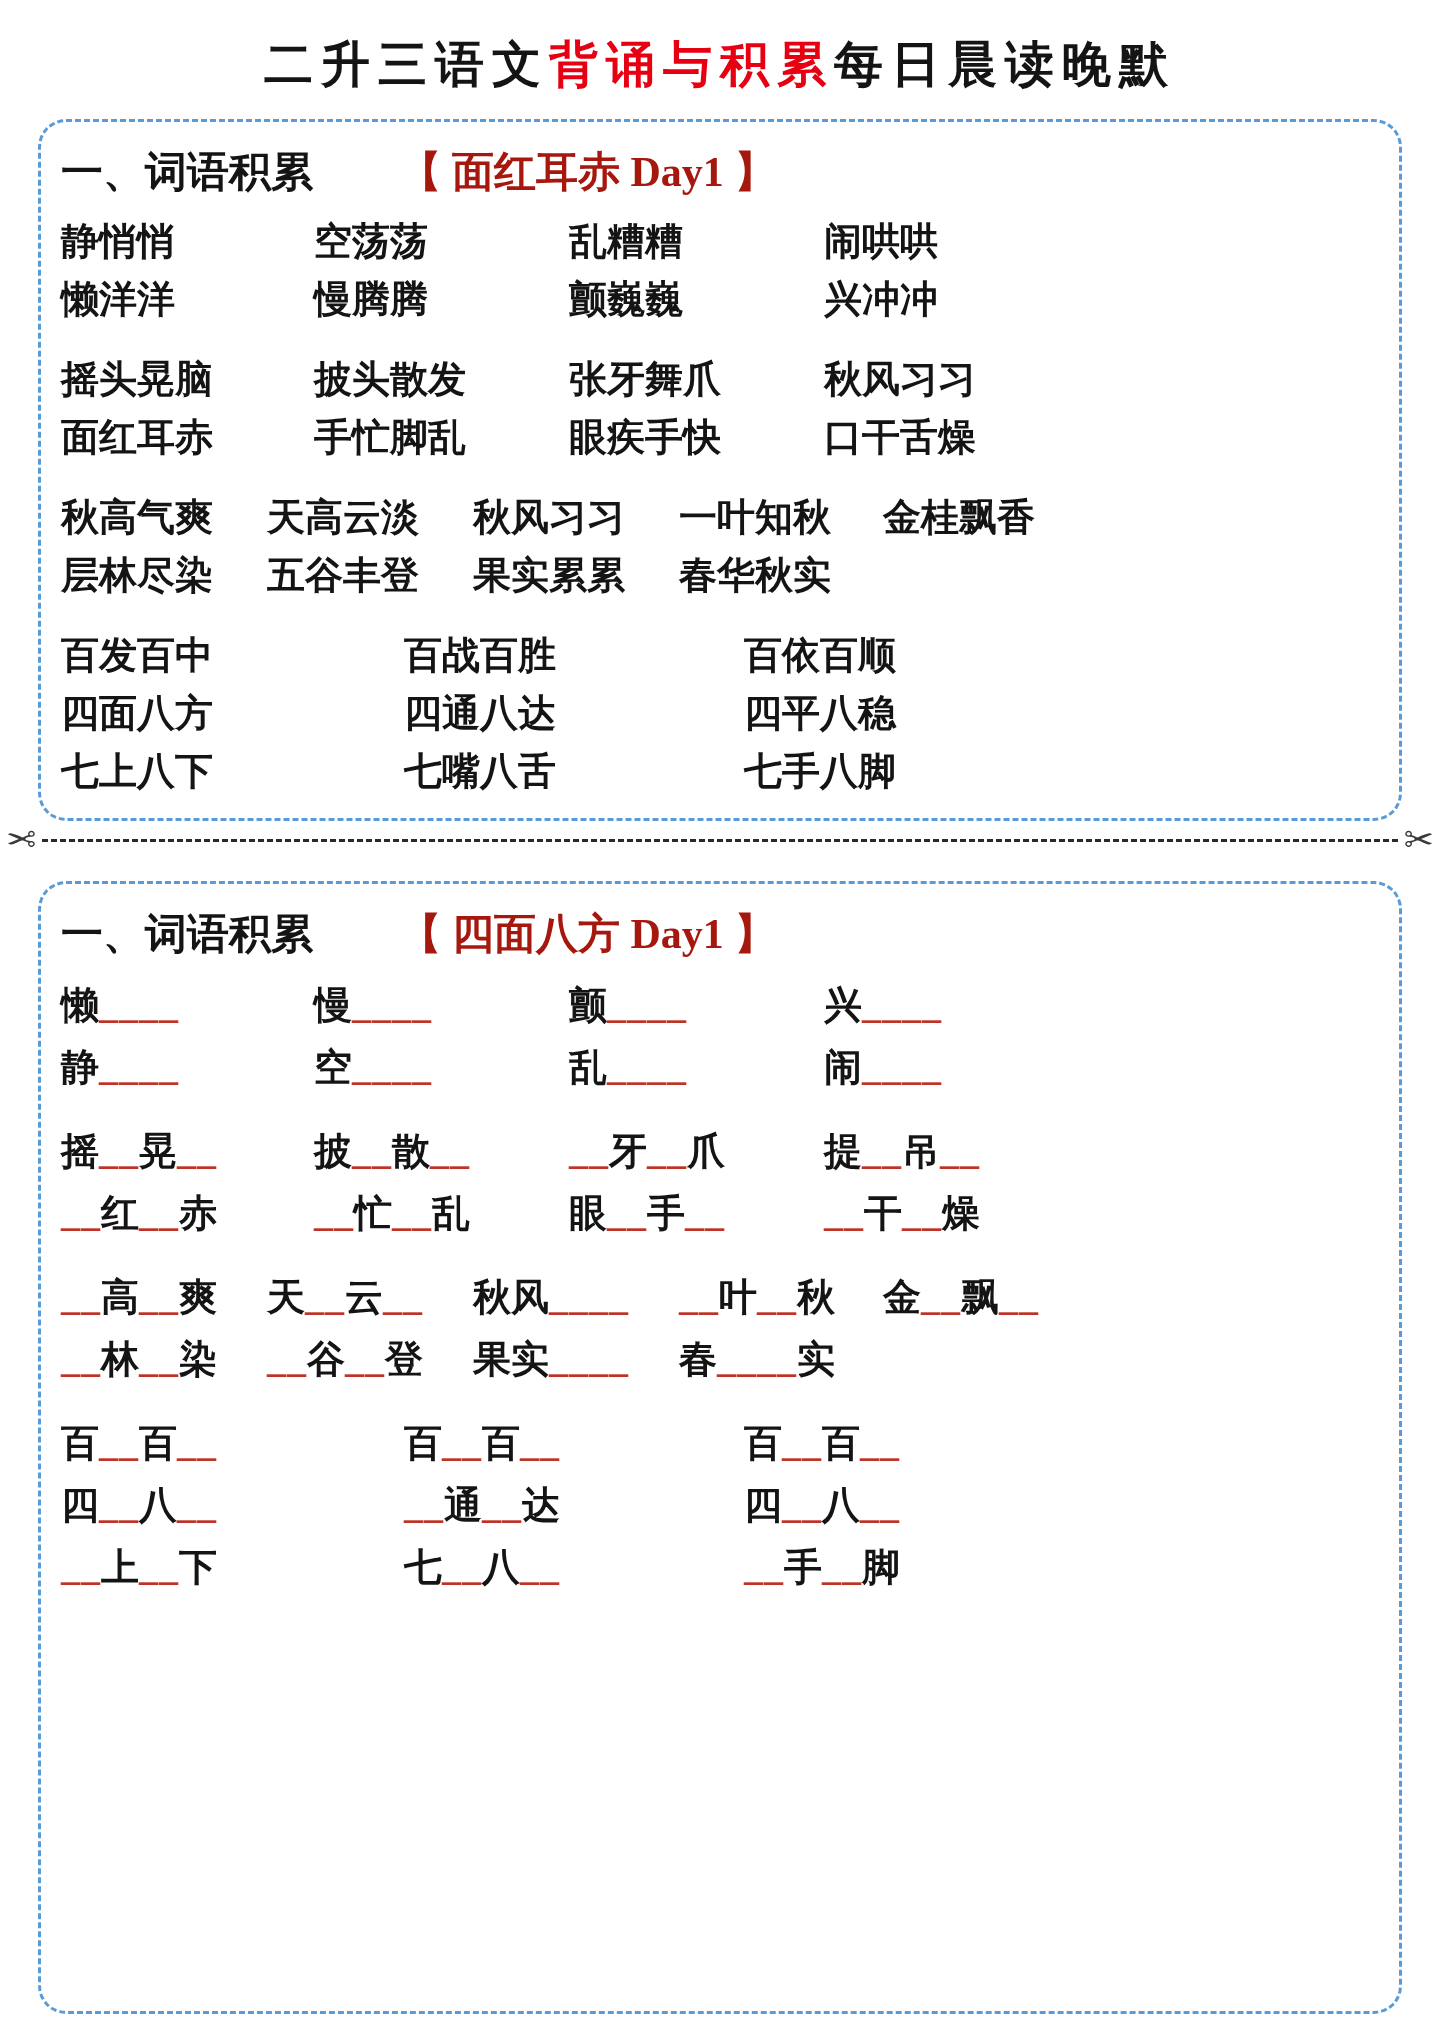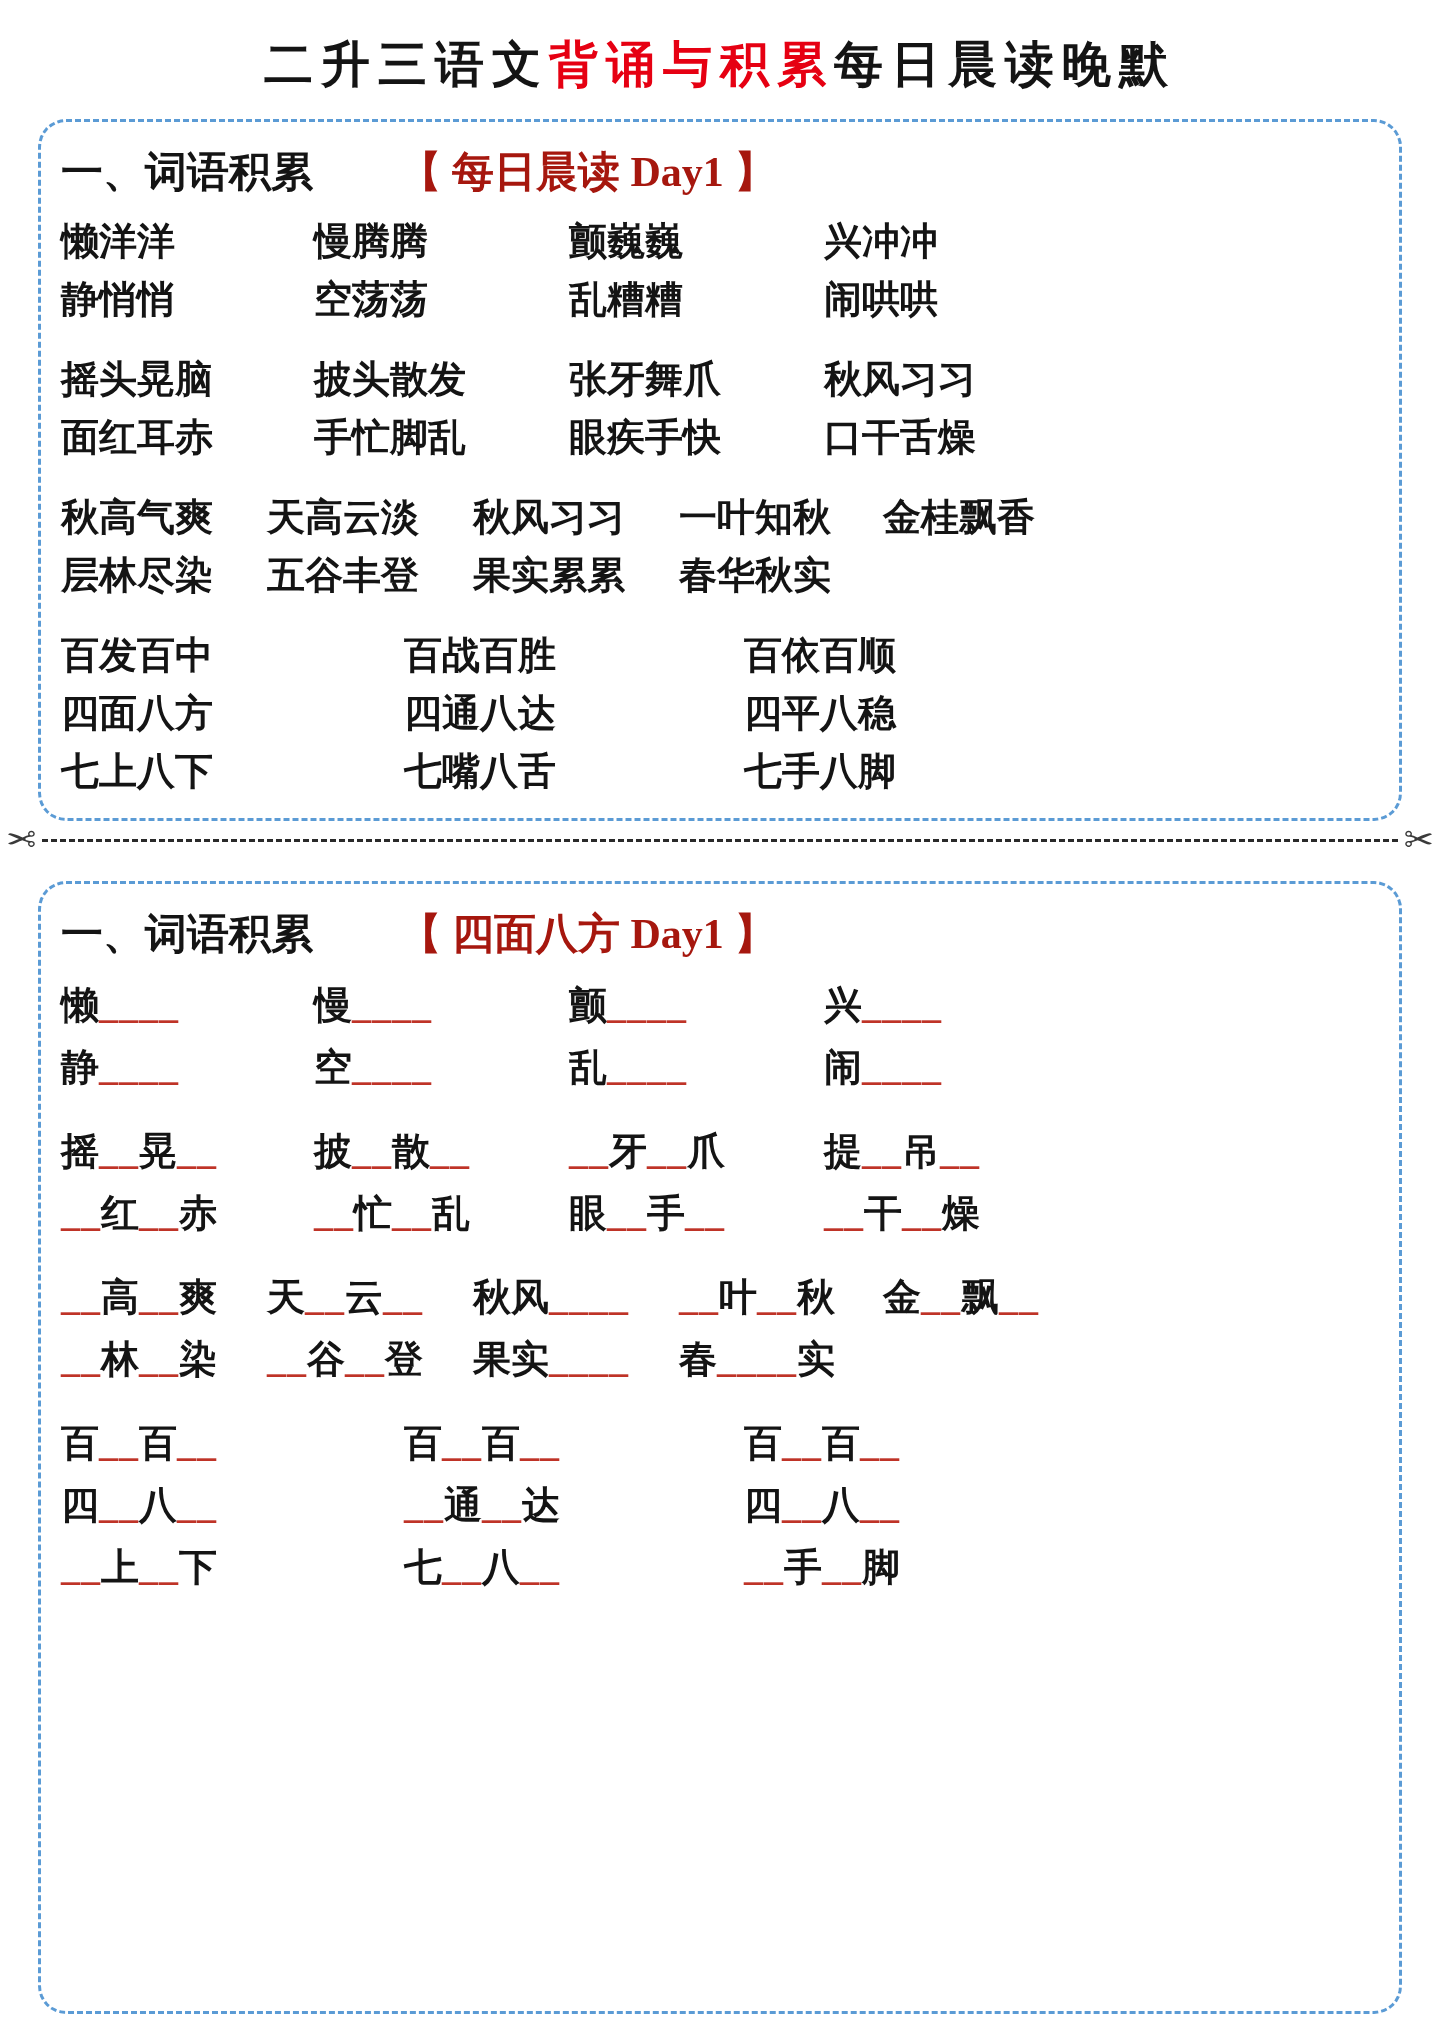--- a/index.html
+++ b/index.html
@@ -83,35 +83,35 @@
 </head>
 <body style="--title_red: #e60012; --header_red: #a6170e; --blank_red: #bf3327; --border_blue: #5b9bd5;">
 
 <div class="page">
 
   <h1 class="title"><span>二升三语文</span><span class="red">背诵与积累</span><span>每日晨读晚默</span></h1>
 
   <div class="box">
     <div class="section-header">
       <span class="heading">一、词语积累</span>
-      <span class="tag">【 每日晨读  Day1 】</span>
+      <span class="tag">【 面红耳赤  Day1 】</span>
     </div>
     <div class="grid">
         <div class="group">
+          <div class="row cols4">
+            <div class="cell">静悄悄</div>
+            <div class="cell">空荡荡</div>
+            <div class="cell">乱糟糟</div>
+            <div class="cell">闹哄哄</div>
+          </div>
           <div class="row cols4">
             <div class="cell">懒洋洋</div>
             <div class="cell">慢腾腾</div>
             <div class="cell">颤巍巍</div>
             <div class="cell">兴冲冲</div>
-          </div>
-          <div class="row cols4">
-            <div class="cell">静悄悄</div>
-            <div class="cell">空荡荡</div>
-            <div class="cell">乱糟糟</div>
-            <div class="cell">闹哄哄</div>
           </div>
         </div>
         <div class="group">
           <div class="row cols4">
             <div class="cell">摇头晃脑</div>
             <div class="cell">披头散发</div>
             <div class="cell">张牙舞爪</div>
             <div class="cell">秋风习习</div>
           </div>
           <div class="row cols4">

